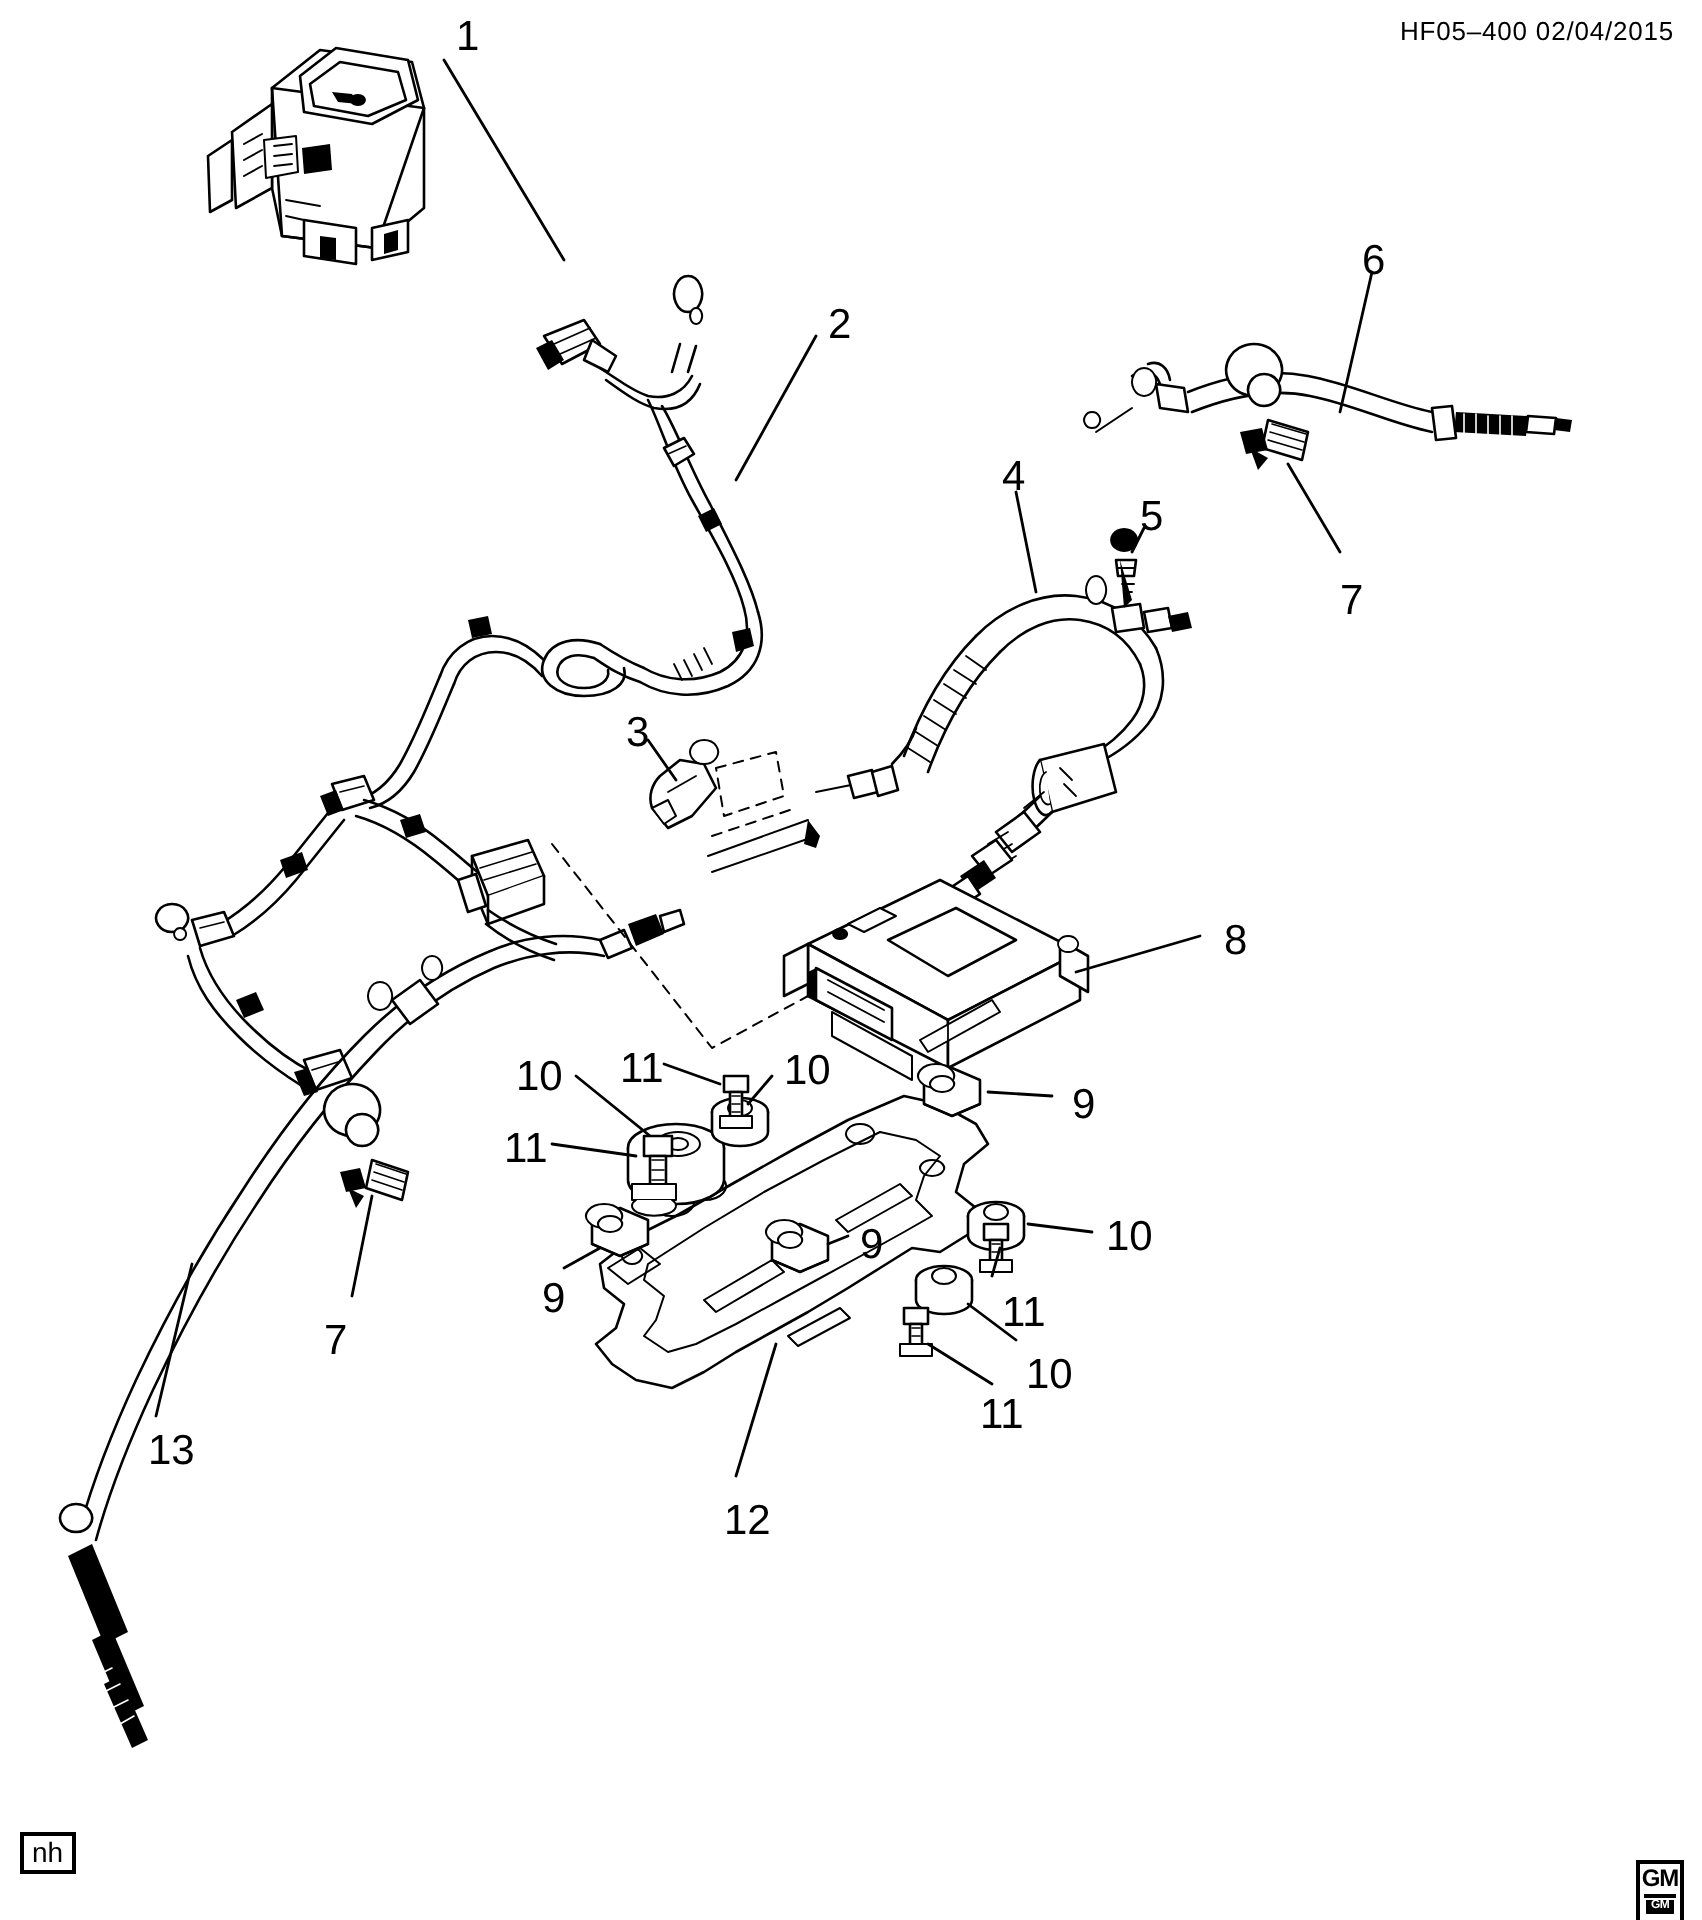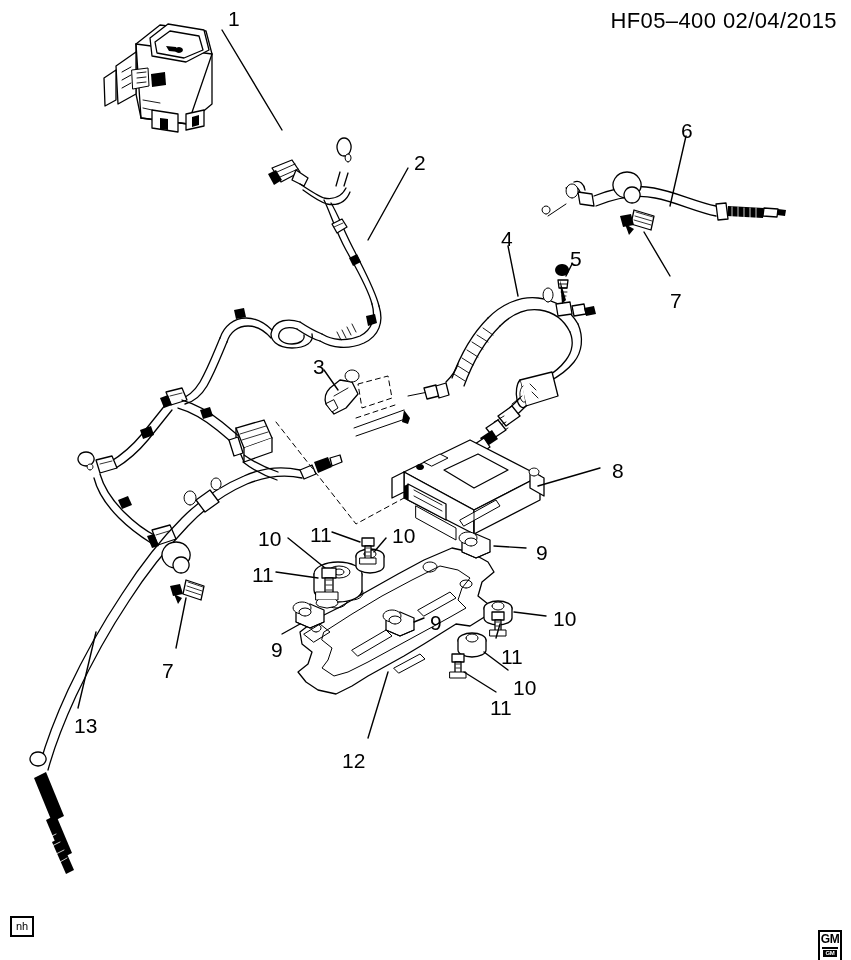--- a/index.html
+++ b/index.html
@@ -15,33 +15,33 @@
     width: 851px;
     height: 960px;
     background: #ffffff;
     overflow: hidden;
   }
   
   #header-text {
     position: absolute;
     right: 14px;
     top: 8px;
-    font-size: 22px;
+    font-size: 13px;
     letter-spacing: 0.4px;
     color: #000;
     white-space: nowrap;
   }
   
   #sheet-code {
     position: absolute;
     left: 10px;
     top: 916px;
     border: 2px solid #000;
     padding: 1px 4px 2px 4px;
-    font-size: 11px;
+    font-size: 14px;
     line-height: 14px;
     background: #fff;
     color: #000;
   }
   #gm-logo {
     position: absolute;
     left: 818px;
     top: 918px;
     width: 24px;
     height: 34px;
@@ -494,21 +494,21 @@
   <div class="callout" style="left:430px; top:612px;">9</div>
   <div class="callout" style="left:271px; top:639px;">9</div>
   <div class="callout" style="left:258px; top:528px;">10</div>
   <div class="callout" style="left:392px; top:525px;">10</div>
   <div class="callout" style="left:553px; top:608px;">10</div>
   <div class="callout" style="left:513px; top:677px;">10</div>
   <div class="callout" style="left:310px; top:524px;">11</div>
   <div class="callout" style="left:252px; top:564px;">11</div>
   <div class="callout" style="left:501px; top:646px;">11</div>
   <div class="callout" style="left:490px; top:697px;">11</div>
-  <div class="callout" style="left:342px; top:750px;">12</div>
+  <div class="callout" style="left:362px; top:750px;">12</div>
   <div class="callout" style="left:64px; top:715px;padding-left:10px;">13</div>
 
   <div id="sheet-code">nh</div>
 
   <div id="gm-logo">
     <div class="gm-main">GM</div>
     <div class="gm-rule"></div>
     <div class="gm-sub">GM</div>
   </div>
 

